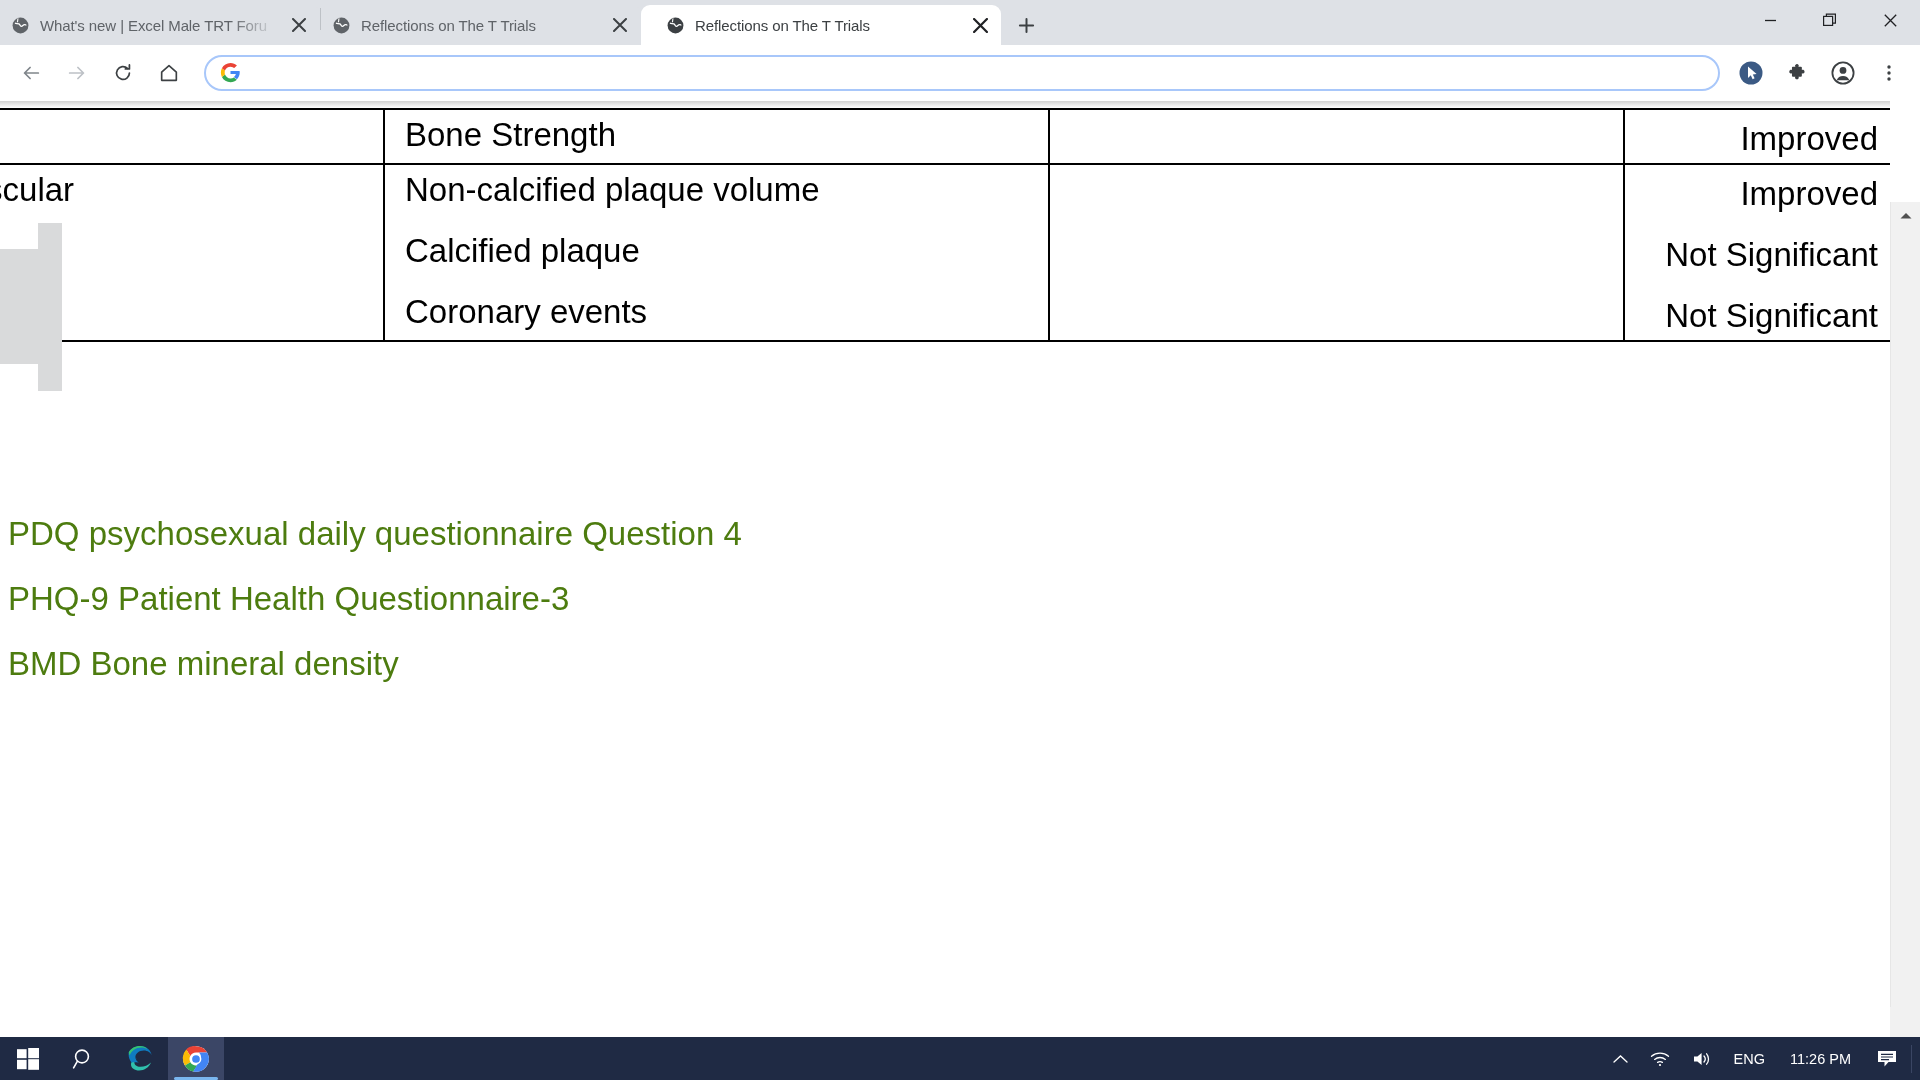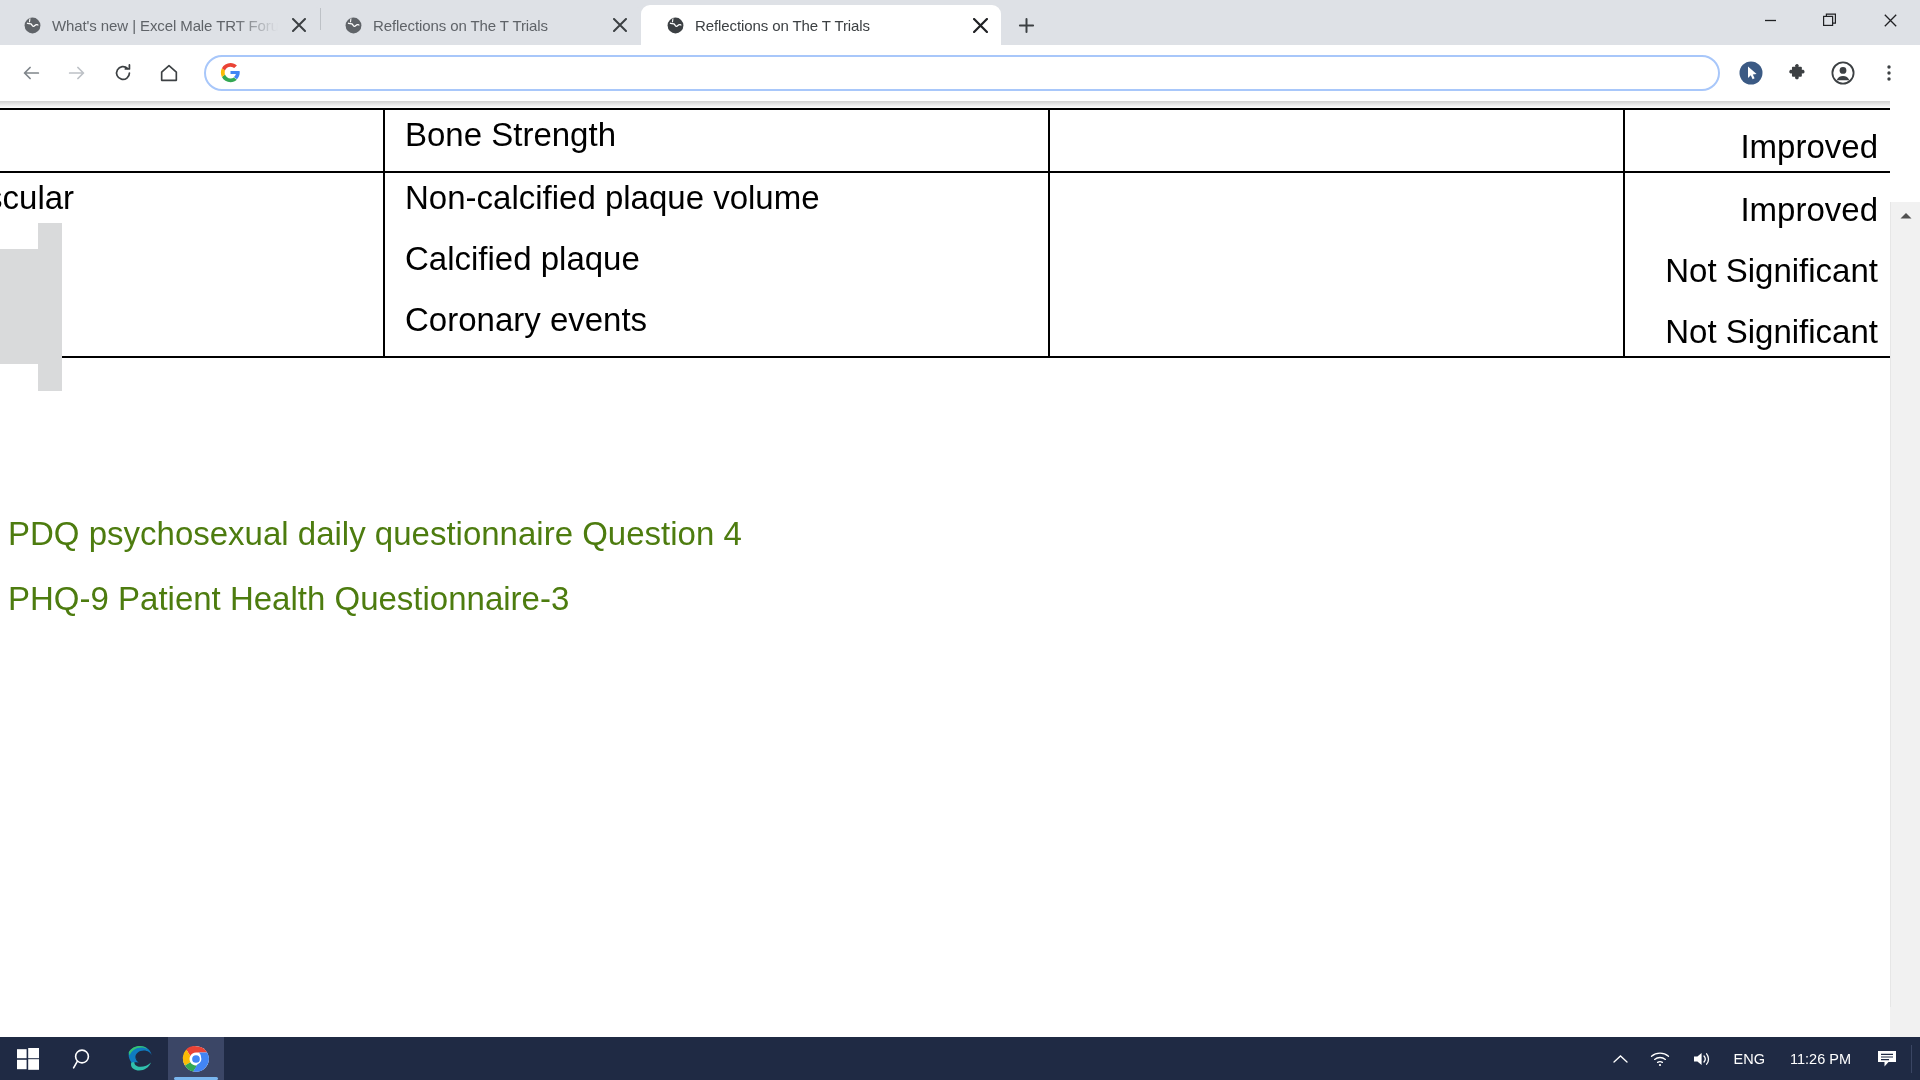--- a/index.html
+++ b/index.html
@@ -12,21 +12,21 @@
   
   .browser { position:absolute; left:0; top:0; width:1920px; height:1037px; background:#dee1e6; }
 
   
   .tabstrip {
     position:absolute; left:0; top:0; width:1920px; height:45px;
     background:#dee1e6; display:flex; align-items:flex-end;
   }
   .tab {
     position:relative; height:40px; display:flex; align-items:center;
-    padding:0 8px 0 22px; border-radius:9px 9px 0 0; flex:0 0 auto;
+    padding:0 8px 0 10px; border-radius:9px 9px 0 0; flex:0 0 auto;
   }
   .tab.inactive { background:#dee1e6; }
   .tab.active { background:#ffffff; box-shadow:0 0 0 0 transparent; }
   .tab-favicon {
     width:20px; height:20px; flex:0 0 20px; margin-right:10px;
     display:flex; align-items:center; justify-content:center;
   }
   .tab-title {
     font-size:15px; color:#3c4043; white-space:nowrap; overflow:hidden;
     flex:1 1 auto; letter-spacing:-0.1px;
@@ -97,21 +97,21 @@
     border:2px solid #000000; vertical-align:top;
     font-size:33px; color:#000000; line-height:1.0;
   }
   .col-a { width:543px; }
   .col-b { width:665px; }
   .col-c { width:575px; }
   .col-d { width:267px; }
   td.c-a { padding:8px 0 8px 12px; text-align:left; }
   td.c-b { padding:8px 0 8px 20px; text-align:left; }
   td.c-c { padding:8px 10px; }
-  td.c-d { padding:20px 12px 8px 8px; text-align:right; }
+  td.c-d { padding:12px 12px 8px 8px; text-align:right; }
   .cell-line { margin:0 0 28px 0; white-space:nowrap; }
   .cell-line:last-child { margin-bottom:0; }
   .row-top td { border-top:none; }
 
   
   .legend {
     position:absolute; left:8px; top:415px; width:1500px;
   }
   .legend-line {
     font-size:33px; color:#4d7c0f; white-space:nowrap;
@@ -365,20 +365,21 @@
           </tr>
         </tbody>
       </table>
 
       <div class="left-artifact"></div>
       <div class="left-artifact-bar"></div>
 
       <div class="legend">
         <div class="legend-line">PDQ psychosexual daily questionnaire Question 4</div>
         <div class="legend-line">PHQ-9 Patient Health Questionnaire-3</div>
+        <div class="legend-line">BMD Bone mineral density</div>
       </div>
 
       <div class="hscroll">
         <div class="hs-arrow left">
           <svg width="9" height="11" viewBox="0 0 9 11">
               <path d="M7 0.5 L1.5 5.5 L7 10.5 Z" fill="#505050"></path>
             </svg>
         </div>
         <div class="hs-thumb"></div>
         <div class="hs-arrow right">

